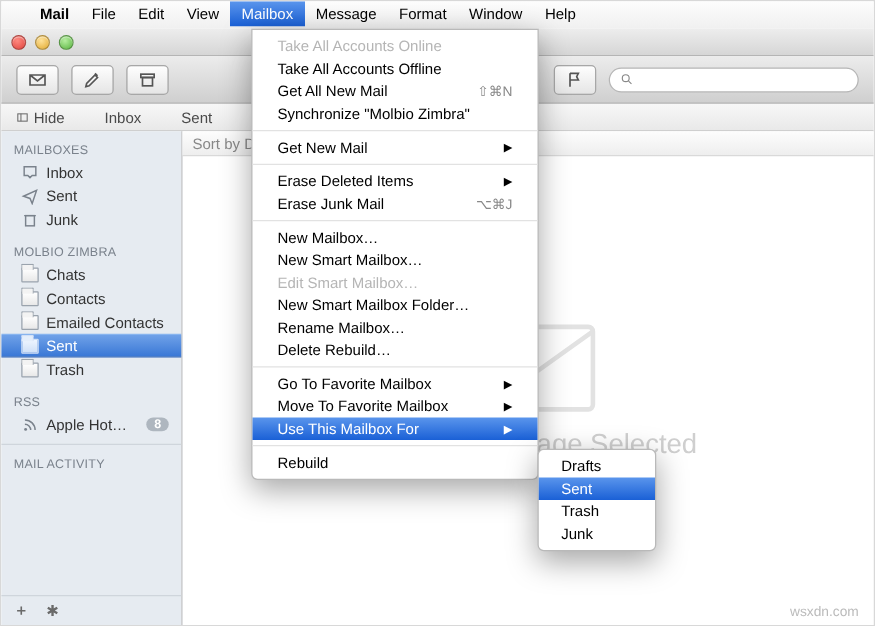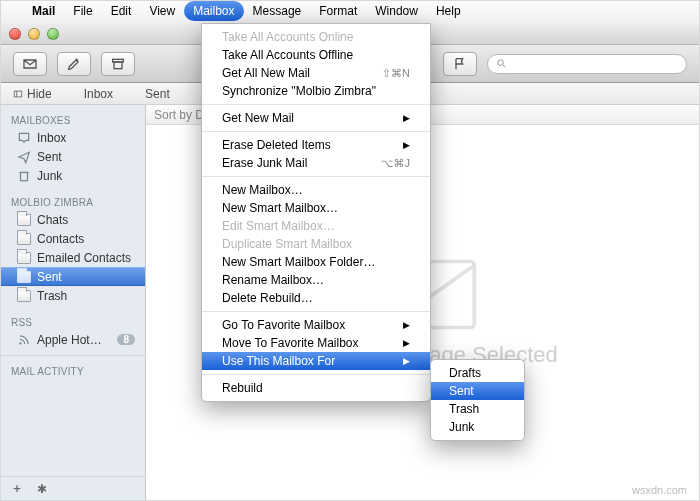--- a/index.html
+++ b/index.html
@@ -4,21 +4,21 @@
 <style>
   * { box-sizing: border-box; font-family: "Lucida Grande", "Helvetica Neue", Arial, sans-serif; font-size: 12px; -webkit-font-smoothing: antialiased; }
   body { margin: 0; padding: 0; background: #fff; }
   .screen { width: 700px; height: 501px; position: relative; overflow: hidden; background: #fff; border:1px solid #d8d8d8;}
 
   
   .menubar { height: 22px; background: linear-gradient(#fdfdfd,#f0f0f0); display:flex; align-items:flex-start; padding:0 12px; gap:0; position:relative; z-index:100;}
   .menubar .apple { font-size:14px; padding:0 10px 0 0;}
   .menubar .mitem { padding:3px 9px; color:#000; cursor:default;}
   .menubar .mitem.bold { font-weight:bold;}
-  .menubar .mitem.active { background:#3875d7; background:linear-gradient(#5a95ec,#1a60d6); color:#fff; border-radius:10px;}
+  .menubar .mitem.active { background:#3875d7; background:linear-gradient(#5a95ec,#1a60d6); color:#fff; border-radius:0;}
 
   
   .winchrome { height:22px; background:linear-gradient(#ededed,#d6d6d6); border-bottom:1px solid #b5b5b5; display:flex; align-items:center; padding-left:8px; gap:7px;}
   .dot { width:12px; height:12px; border-radius:50%; border:1px solid rgba(0,0,0,0.25); box-shadow:inset 0 1px 1px rgba(255,255,255,0.5);}
   .dot.red{background:radial-gradient(circle at 40% 35%, #ff8a80, #e0443e);}
   .dot.yel{background:radial-gradient(circle at 40% 35%, #ffe29a, #e1a92e);}
   .dot.grn{background:radial-gradient(circle at 40% 35%, #b6eea0, #57b33d);}
 
   
   .toolbar { height:38px; background:linear-gradient(#ececec,#cfcfcf); border-bottom:1px solid #9b9b9b; display:flex; align-items:center; padding:0 12px; gap:10px;}
@@ -260,23 +260,20 @@
       <hr>
       <div class="row">
         <span>New Mailbox…</span>
       </div>
       <div class="row">
         <span>New Smart Mailbox…</span>
       </div>
       <div class="row disabled">
         <span>Edit Smart Mailbox…</span>
       </div>
-      <div class="row disabled">
-        <span>Duplicate Smart Mailbox</span>
-      </div>
       <div class="row">
         <span>New Smart Mailbox Folder…</span>
       </div>
       <div class="row">
         <span>Rename Mailbox…</span>
       </div>
       <div class="row">
         <span>Delete Rebuild…</span>
       </div>
       <hr>

